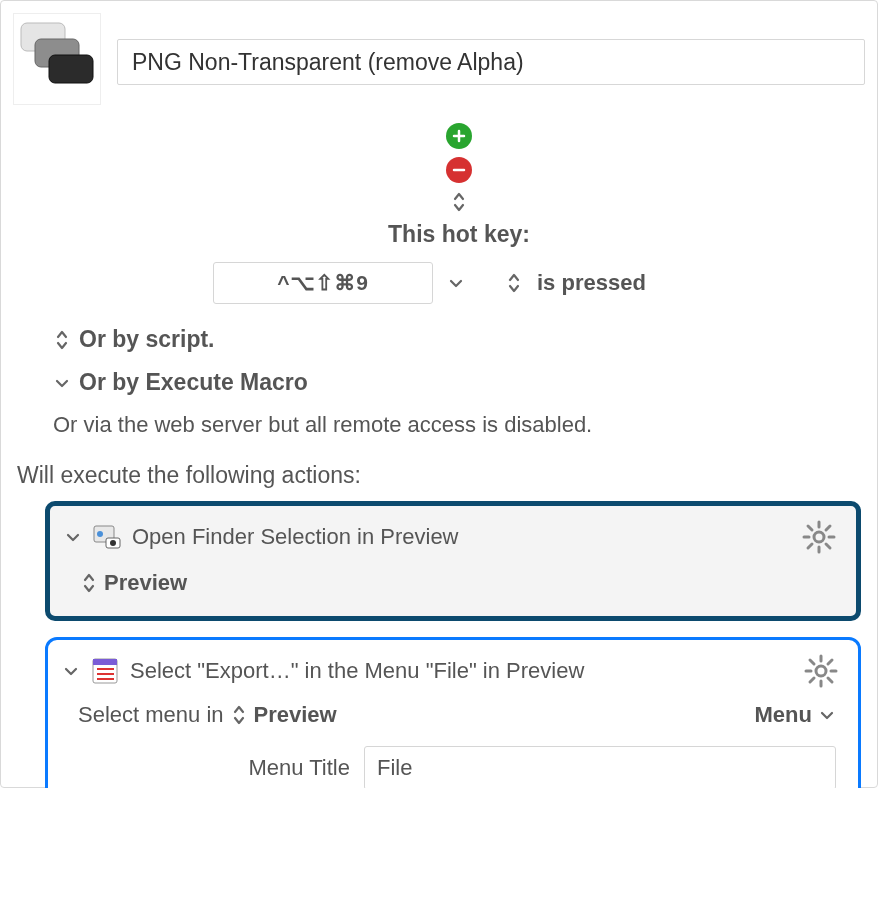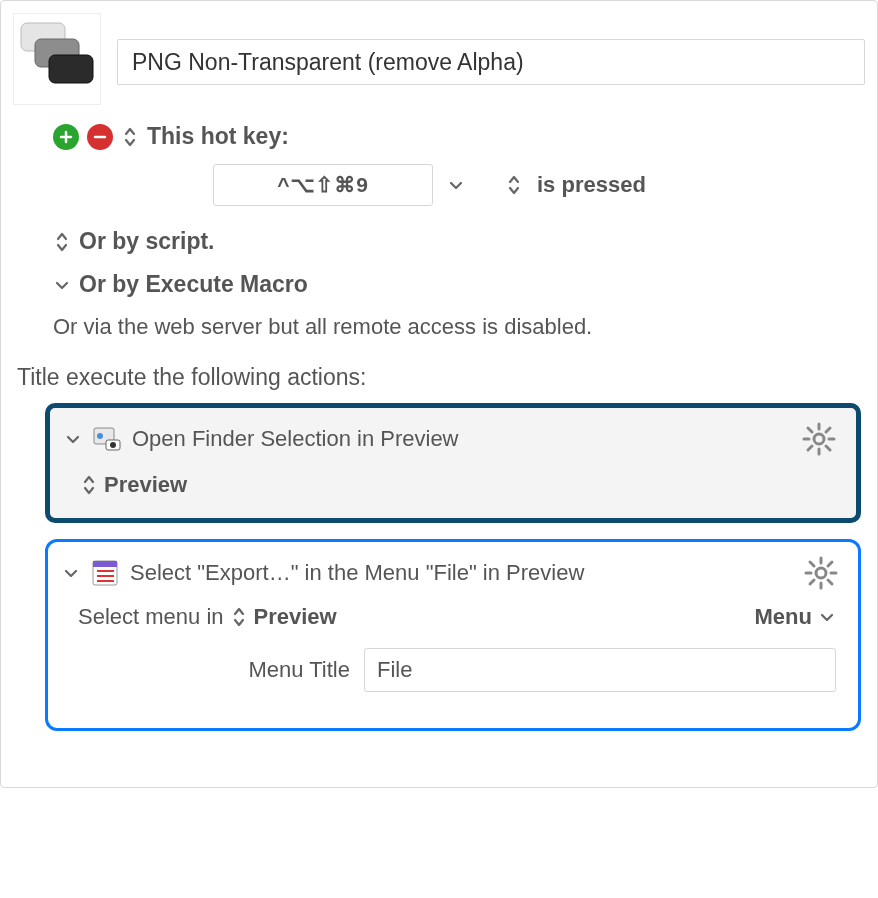--- a/index.html
+++ b/index.html
@@ -72,20 +72,21 @@
   
   .trigger-controls {
     display: flex;
     align-items: center;
     gap: 8px;
     margin-left: 40px;
     margin-bottom: 14px;
     font-size: 23px;
     font-weight: 700;
     color: #555;
+    flex-direction: column;
   }
   .circle-btn {
     width: 26px;
     height: 26px;
     border-radius: 50%;
     display: inline-flex;
     align-items: center;
     justify-content: center;
     flex-shrink: 0;
   }
@@ -332,21 +333,21 @@
     <span class="chev-down">
       <svg viewBox="0 0 16 16">
           <path d="M3 6 L8 11 L13 6" fill="none" stroke="#666" stroke-width="2.2" stroke-linecap="round" stroke-linejoin="round"></path>
         </svg>
     </span>
     <span>Or by Execute Macro</span>
   </div>
 
   <div class="webserver-row">Or via the web server but all remote access is disabled.</div>
 
-  <div class="will-execute-row">Title execute the following actions:</div>
+  <div class="will-execute-row">Will execute the following actions:</div>
 
   <div class="action-box">
     <div class="action-header">
       <span class="disclosure chev-down">
         <svg viewBox="0 0 16 16">
             <path d="M3 6 L8 11 L13 6" fill="none" stroke="#666" stroke-width="2.2" stroke-linecap="round" stroke-linejoin="round"></path>
           </svg>
       </span>
       <span class="app-icon">
         <svg viewBox="0 0 30 30">

